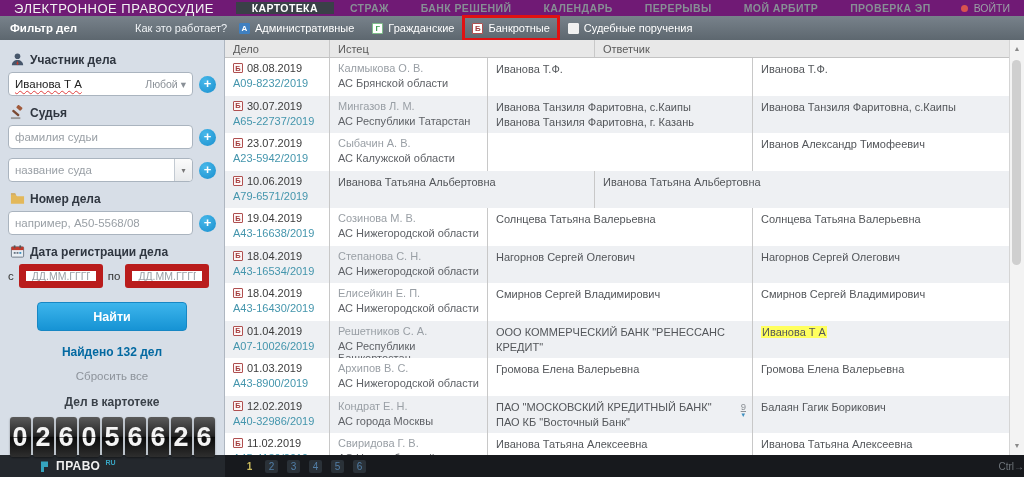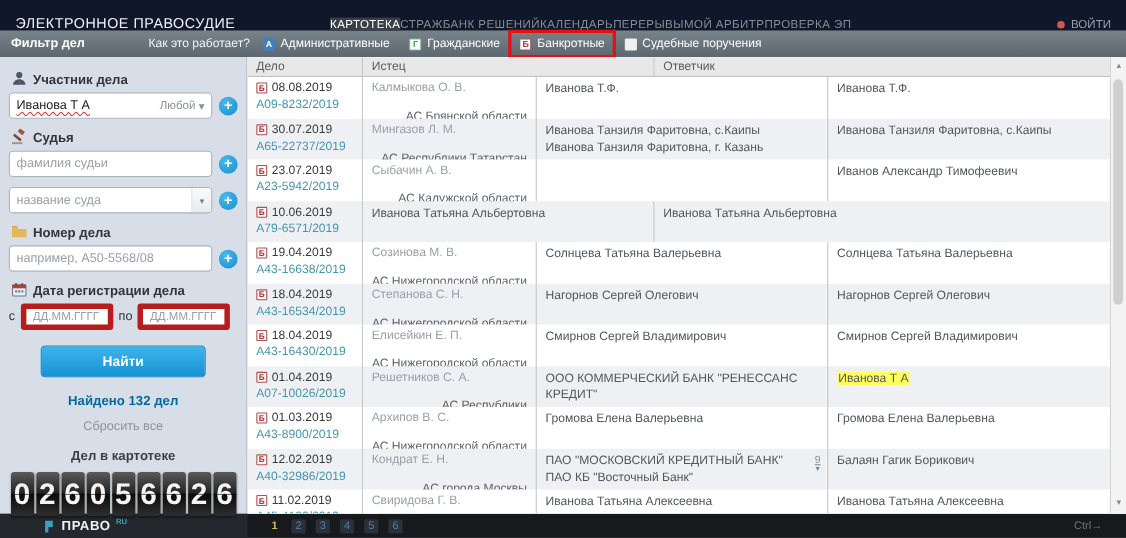--- a/index.html
+++ b/index.html
@@ -1,24 +1,24 @@
 <!DOCTYPE html>
 <html><head>
 <meta charset="utf-8">
 <style>
   * { margin:0; padding:0; box-sizing:border-box; }
   html,body { background:#333; }
   body { font-family:"Liberation Sans", sans-serif; }
   .app { position:relative; width:1024px; height:489px; background:#fff; overflow:hidden; margin:0 auto; }
 
   
-  .top-header { display:flex; align-items:flex-end; height:28px; background:#0f172a; color:#fff; }
+  .top-header { display:flex; align-items:center; height:16px; background:#701a75; color:#fff; }
   .brand { display:flex; align-items:center; padding:0 14px; width:300px; font-size:13px; letter-spacing:.5px; color:#f2f2f2; white-space:nowrap; }
   .main-nav { display:flex; align-items:stretch; }
-  .nav-item { display:flex; align-items:center; padding:0 0; font-size:10.5px; color:#878e95; letter-spacing:.4px; cursor:pointer; white-space:nowrap; }
+  .nav-item { display:flex; align-items:center; padding:0 16px; font-size:10.5px; color:#878e95; letter-spacing:.4px; cursor:pointer; white-space:nowrap;font-weight:bold; }
   .nav-item.active { background:#3a4048; color:#fff; }
   .login-box { margin-left:auto; display:flex; align-items:center; gap:6px; padding:0 14px; font-size:10.5px; color:#9aa0a6; cursor:pointer; }
   .login-dot { width:7px; height:7px; border-radius:50%; background:#d9534f; }
 
   
   .toolbar { display:flex; align-items:center; height:24px; background:linear-gradient(#78828b,#5d676f); color:#fff; }
   .filter-title { font-size:11.5px; font-weight:bold; padding-left:10px; width:135px; }
   .help-link { font-size:11px; color:#f0f3f6; cursor:pointer; width:95px; }
   .tabs { display:flex; align-items:center; margin-left:0; height:100%; }
   .tab { display:flex; align-items:center; gap:5px; padding:0 9px; height:100%; font-size:11px; cursor:pointer; white-space:nowrap; }
@@ -35,21 +35,21 @@
   .inputbox { position:relative; flex:1; height:24px; background:#fff; border:1px solid #aab4bf; border-radius:4px; display:flex; align-items:center; padding:0 6px; font-size:11.5px; }
   .inputbox input { border:none; outline:none; width:100%; font-size:11.5px; font-family:inherit; color:#333; background:transparent; }
   .inputbox input::placeholder { color:#9aa0a6; }
   .wavy { text-decoration:underline wavy #e04040 1px; text-underline-offset:2px; color:#222; }
   .any-select { margin-left:auto; display:flex; align-items:center; gap:3px; color:#8a9097; font-size:10.5px; cursor:pointer; white-space:nowrap; }
   .ghost-text { color:#9aa0a6; }
   .dd-btn { position:absolute; right:0; top:0; bottom:0; width:18px; border-left:1px solid #c3cad2; background:linear-gradient(#fbfbfb,#e8eaec); border-radius:0 4px 4px 0; display:flex; align-items:center; justify-content:center; color:#777; font-size:8px; cursor:pointer; }
   .plus-btn { width:17px; height:17px; border-radius:50%; background:radial-gradient(circle at 35% 30%, #47b8ea, #1a8fce); color:#fff; font-size:13px; line-height:15px; text-align:center; font-weight:bold; cursor:pointer; flex-shrink:0; }
   .date-row { display:flex; align-items:center; gap:5px; margin-bottom:10px; }
   .date-lbl { font-size:11.5px; color:#333; }
-  .date-input { width:84px; height:24px; border:5px solid #b91c1c; border-radius:3px; font-size:10.5px; padding:0 6px; color:#333; outline:none; font-family:inherit; }
+  .date-input { width:84px; height:24px; border:7px solid #b91c1c; border-radius:3px; font-size:10.5px; padding:0 6px; color:#333; outline:none; font-family:inherit; }
   .date-input::placeholder { color:#9aa0a6; }
   .find-btn { display:block; margin:14px auto 0; width:150px; height:29px; border:1px solid #1787c4; border-radius:4px; background:linear-gradient(#3db5ec,#1693d4); color:#fff; font-size:12.5px; font-weight:bold; cursor:pointer; font-family:inherit; }
   .found-text { text-align:center; font-size:12px; font-weight:bold; color:#0369a1; margin-top:14px; }
   .reset-link { text-align:center; font-size:11.5px; color:#8d939b; margin-top:11px; cursor:pointer; }
   .counter-label { text-align:center; font-size:12px; font-weight:bold; color:#3a4149; margin-top:13px; }
   .counter { display:flex; justify-content:center; gap:2px; margin-top:8px; }
   .digit { position:relative; width:21px; height:40px; border-radius:3px; background:linear-gradient(#5a5a5a,#262626 46%,#0d0d0d 54%,#2e2e2e); color:#f4f4f4; font-size:27px; font-weight:bold; display:flex; align-items:center; justify-content:center; box-shadow:0 1px 2px rgba(0,0,0,.4); }
   .digit::after { content:""; position:absolute; left:0; right:0; top:50%; height:1px; background:rgba(0,0,0,.55); }
   .side-icon { width:15px; height:15px; flex-shrink:0; }
 
@@ -60,21 +60,21 @@
   .tbody { position:absolute; top:18px; left:0; right:15px; bottom:0; overflow:hidden; }
   .trow { display:flex; height:37.5px; font-size:11px; cursor:pointer; }
   .trow.odd { background:#eef0f3; }
   .col-case { width:105px; } .col-judge { width:158px; } .col-pl { width:265px; } .col-def { flex:1; }
   .trow > div { padding:4px 8px; border-right:1px solid #c8c8c8; overflow:hidden; }
   .trow > div:last-child { border-right:none; }
   .case-top { display:flex; align-items:center; gap:4px; color:#3a3a3a; }
   .b-icon { display:inline-flex; align-items:center; justify-content:center; width:10px; height:10px; border:1px solid #b05050; border-radius:1px; color:#a43c3c; font-size:7.5px; font-weight:bold; background:#fdf7f7; flex-shrink:0; }
   .case-link { color:#4596ad; margin-top:3px; display:inline-block; text-decoration:none; }
   .judge-name { color:#999fa5; }
-  .court-name { color:#5f6267; margin-top:14px;text-align:right; }
+  .court-name { color:#5f6267; margin-top:3px; }
   .cell-text { color:#53565a; line-height:15px; }
   .hl { background:#ffff5e; padding:0 1px; }
   .pl-cell { position:relative; }
   .pl-badge { position:absolute; right:6px; top:7px; text-align:center; line-height:8px; }
   .pl-badge .n { font-size:9.5px; color:#8a8f94; text-decoration:underline; display:block; }
   .pl-badge .a { font-size:7px; color:#3f8fc0; display:block; }
 
   
   .vscroll { position:absolute; top:0; right:0; bottom:0; width:15px; background:#f3f3f3; border-left:1px solid #d5d5d5; }
   .vscroll .arr { position:absolute; left:0; right:0; height:14px; text-align:center; font-size:7px; color:#8a8a8a; line-height:14px; }
@@ -82,21 +82,21 @@
   .vthumb { position:absolute; left:2px; width:9px; top:20px; height:205px; background:#cfcfcf; border-radius:5px; }
 
   
   .footer { display:flex; align-items:center; height:22px; background:#17191d; }
   .logo-box { display:flex; align-items:center; gap:5px; width:225px; height:100%; background:#24282d; padding-left:38px; }
   .logo-text { color:#f0f0f0; font-weight:bold; font-size:12px; letter-spacing:.5px; }
   .logo-ru { color:#38a6c4; font-size:7px; font-weight:bold; align-self:flex-start; margin-top:4px; }
   .pagination { display:flex; align-items:center; gap:9px; margin-left:18px; }
   .page { min-width:13px; height:13px; display:flex; align-items:center; justify-content:center; font-size:10px; color:#527fa8; background:#2a3138; border-radius:2px; cursor:pointer; padding:0 2px; }
   .page.current { background:transparent; color:#cdbd5e; font-weight:bold; }
-  .ctrl-hint { margin-left:auto; margin-right:22px; font-size:10px; color:#6f757b; }
+  .ctrl-hint { margin-left:auto; font-size:10px; color:#6f757b; }
 </style>
 </head>
 <body>
 
 <div class="app">
 
   <header class="top-header">
     <div class="brand">ЭЛЕКТРОННОЕ ПРАВОСУДИЕ</div>
     <nav class="main-nav">
         <div class="nav-item active">КАРТОТЕКА</div>

